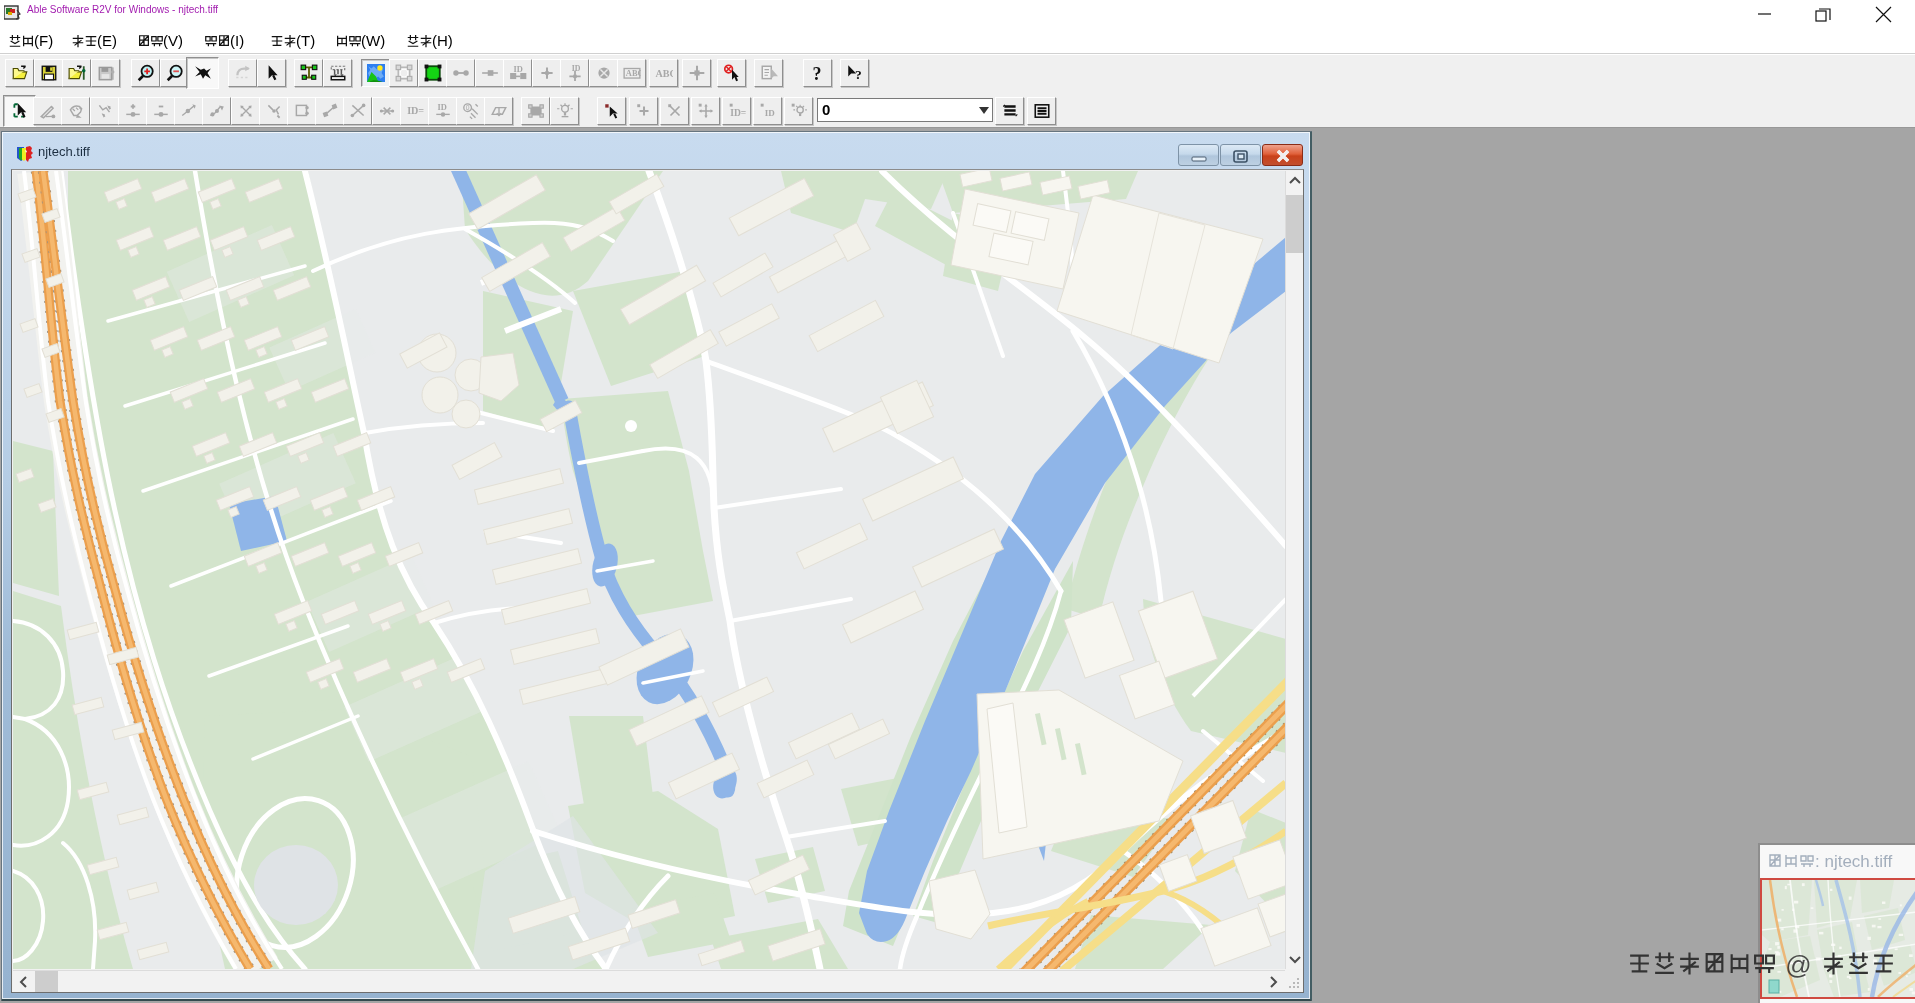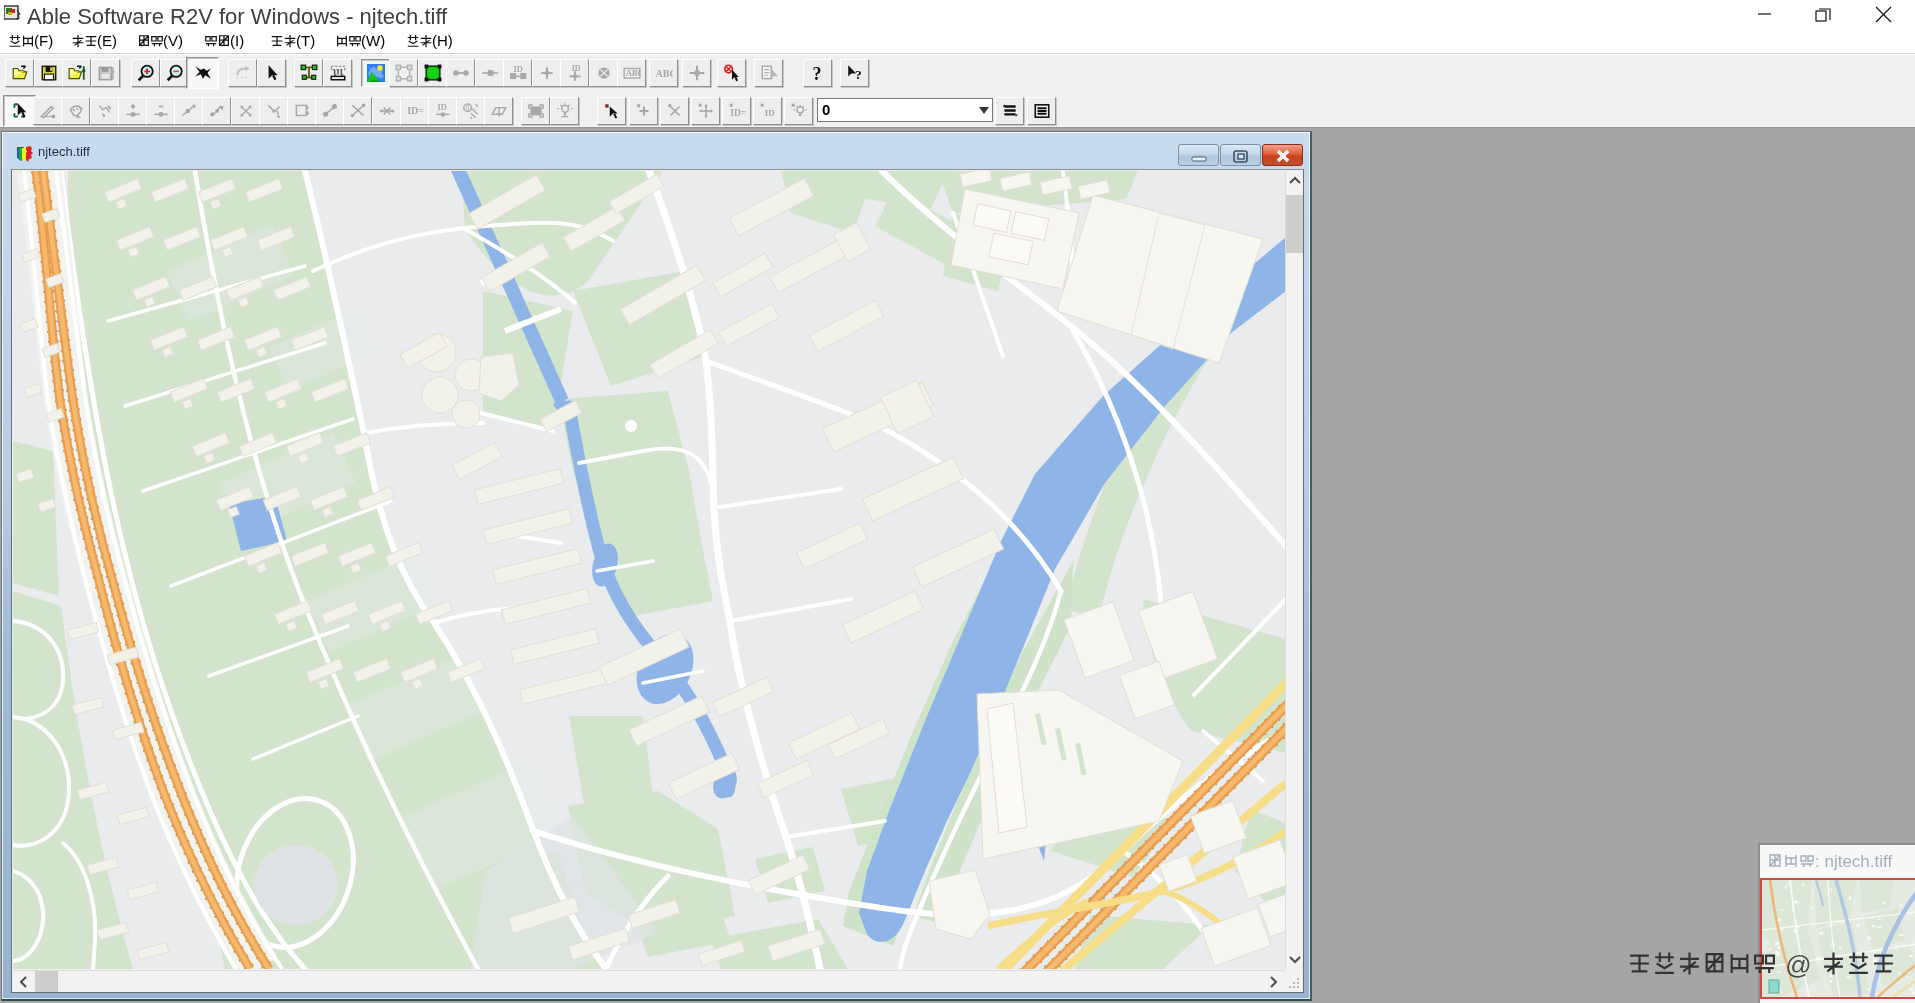--- a/index.html
+++ b/index.html
@@ -1,19 +1,19 @@
 <!DOCTYPE html>
 <html><head>
 <meta charset="utf-8">
 <style>
 html,body{margin:0;padding:0;width:1915px;height:1003px;overflow:hidden;
  font-family:"Liberation Sans",sans-serif;background:#fff;}
 *{box-sizing:border-box;}
 #titlebar{position:absolute;left:0;top:0;width:1915px;height:28px;background:#fff;}
-#titlebar .ttext{position:absolute;left:27px;top:4px;font-size:22px;color:#404040;}
+#titlebar .ttext{position:absolute;left:27px;top:4px;font-size:10px;color:#a21caf;}
 #appicon{position:absolute;left:4px;top:5px;}
 .capbtn{position:absolute;top:0;height:28px;width:46px;}
 #menubar{position:absolute;left:0;top:28px;width:1915px;height:26px;background:#fff;
  border-bottom:1px solid #d0d0d0;font-size:15px;color:#000;}
 .mitem{position:absolute;top:4px;}
 .mitem svg.zh{width:14px;height:14px;margin-right:-1px;}
 #tbzone{position:absolute;left:0;top:55px;width:1915px;height:73px;background:#f0f0f0;
  border-bottom:1px solid #989898;}
 .tbtn{position:absolute;width:29px;height:28px;background:#eeeeee;
  border:1px solid;border-color:#ffffff #8f8f8f #8f8f8f #ffffff;box-shadow:1px 1px 0 #c6c6c6;}

